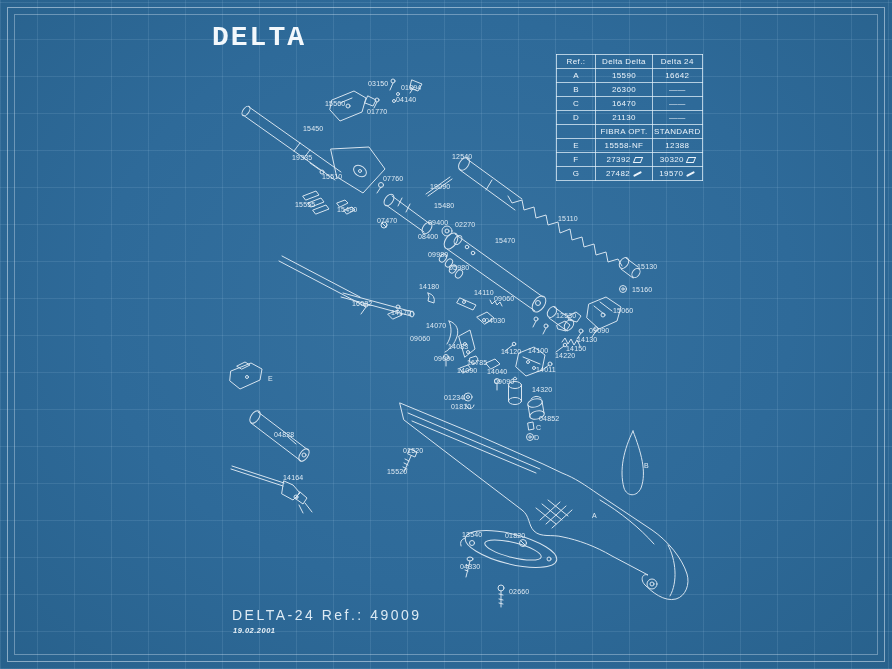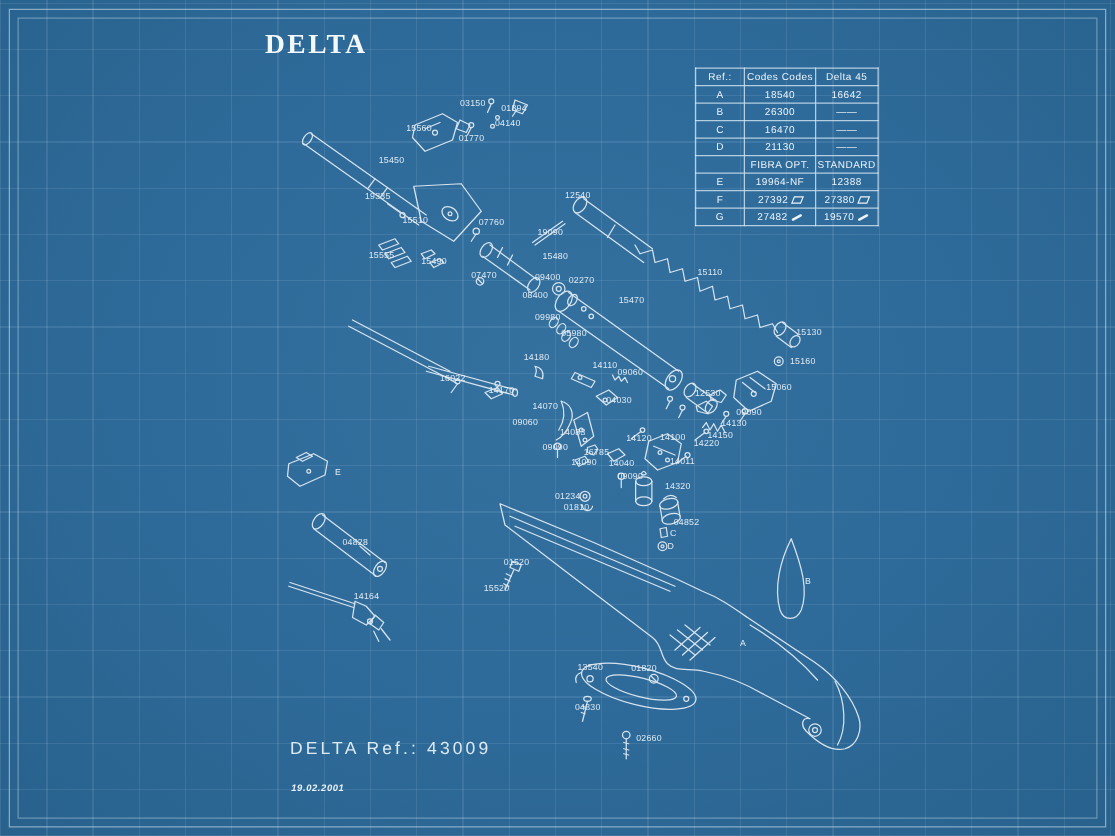--- a/index.html
+++ b/index.html
@@ -8,21 +8,21 @@
     font-family:"Liberation Sans",sans-serif;
     background:
       repeating-linear-gradient(0deg, rgba(175,210,236,.13) 0 1px, transparent 1px 37px),
       repeating-linear-gradient(90deg, rgba(175,210,236,.13) 0 1px, transparent 1px 37px),
       radial-gradient(ellipse at 50% 45%, #35719f 0%, #2e6a99 55%, #28618c 100%);
   }
   .frame-outer{position:absolute;inset:7px;border:1px solid rgba(216,232,244,.55);pointer-events:none;}
   .frame-inner{position:absolute;inset:14px;border:1px solid rgba(216,232,244,.38);pointer-events:none;}
   .title{
     position:absolute;left:212px;top:22px;
-    font-family:Liberation Serif, serif;font-weight:bold;font-size:22px;
+    font-family:Liberation Mono, monospace;font-weight:bold;font-size:28px;
     letter-spacing:2px;color:#f3f8fc;
   }
   svg.diagram{position:absolute;left:0;top:0;}
   .plabel{
     position:absolute;font-size:7px;letter-spacing:.2px;color:#e8f1f8;
     white-space:nowrap;line-height:7px;opacity:.95;
   }
   
   table.ref{
     position:absolute;left:556px;top:54px;border-collapse:collapse;
@@ -366,28 +366,28 @@
       <span class="plabel" style="left: 460px; top: 563px;">04330</span>
       <span class="plabel" style="left: 509px; top: 588px;">02660</span>
       <span class="plabel" style="left: 644px; top: 462px;">B</span>
       <span class="plabel" style="left: 592px; top: 512px;">A</span>
     </div>
 
   <table class="ref">
     <thead>
       <tr>
         <td class="c0">Ref.:</td>
-        <td class="c1">Codes Codes</td>
-        <td class="c2">Delta 45</td>
+        <td class="c1">Delta Delta</td>
+        <td class="c2">Delta 24</td>
       </tr>
     </thead>
     <tbody>
         <tr>
           <td class="c0"><span>A</span></td>
-          <td class="c1"><span>18540</span></td>
+          <td class="c1"><span>15590</span></td>
           <td class="c2"><span>16642</span></td>
         </tr>
         <tr>
           <td class="c0"><span>B</span></td>
           <td class="c1"><span>26300</span></td>
           <td class="c2"><span>——</span></td>
         </tr>
         <tr>
           <td class="c0"><span>C</span></td>
           <td class="c1"><span>16470</span></td>
@@ -402,31 +402,31 @@
     <tbody>
       <tr>
         <td class="c0 blank"></td>
         <td class="c1">FIBRA OPT.</td>
         <td class="c2">STANDARD</td>
       </tr>
     </tbody>
     <tbody>
         <tr>
           <td class="c0"><span>E</span></td>
-          <td class="c1"><span>19964-NF</span></td>
+          <td class="c1"><span>15558-NF</span></td>
           <td class="c2"><span>12388</span></td>
         </tr>
         <tr>
           <td class="c0"><span>F</span></td>
           <td class="c1"><span>27392</span><span class="ic-sight"></span></td>
-          <td class="c2"><span>27380</span><span class="ic-sight"></span></td>
+          <td class="c2"><span>30320</span><span class="ic-sight"></span></td>
         </tr>
         <tr>
           <td class="c0"><span>G</span></td>
           <td class="c1"><span>27482</span><span class="ic-wrench"></span></td>
           <td class="c2"><span>19570</span><span class="ic-wrench"></span></td>
         </tr>
       </tbody>
   </table>
 
-  <div class="foot1">DELTA Ref.: 43009</div>
+  <div class="foot2">DELTA-24 Ref.: 49009</div>
   <div class="footdate">19.02.2001</div>
 </div>
 
 </body></html>

